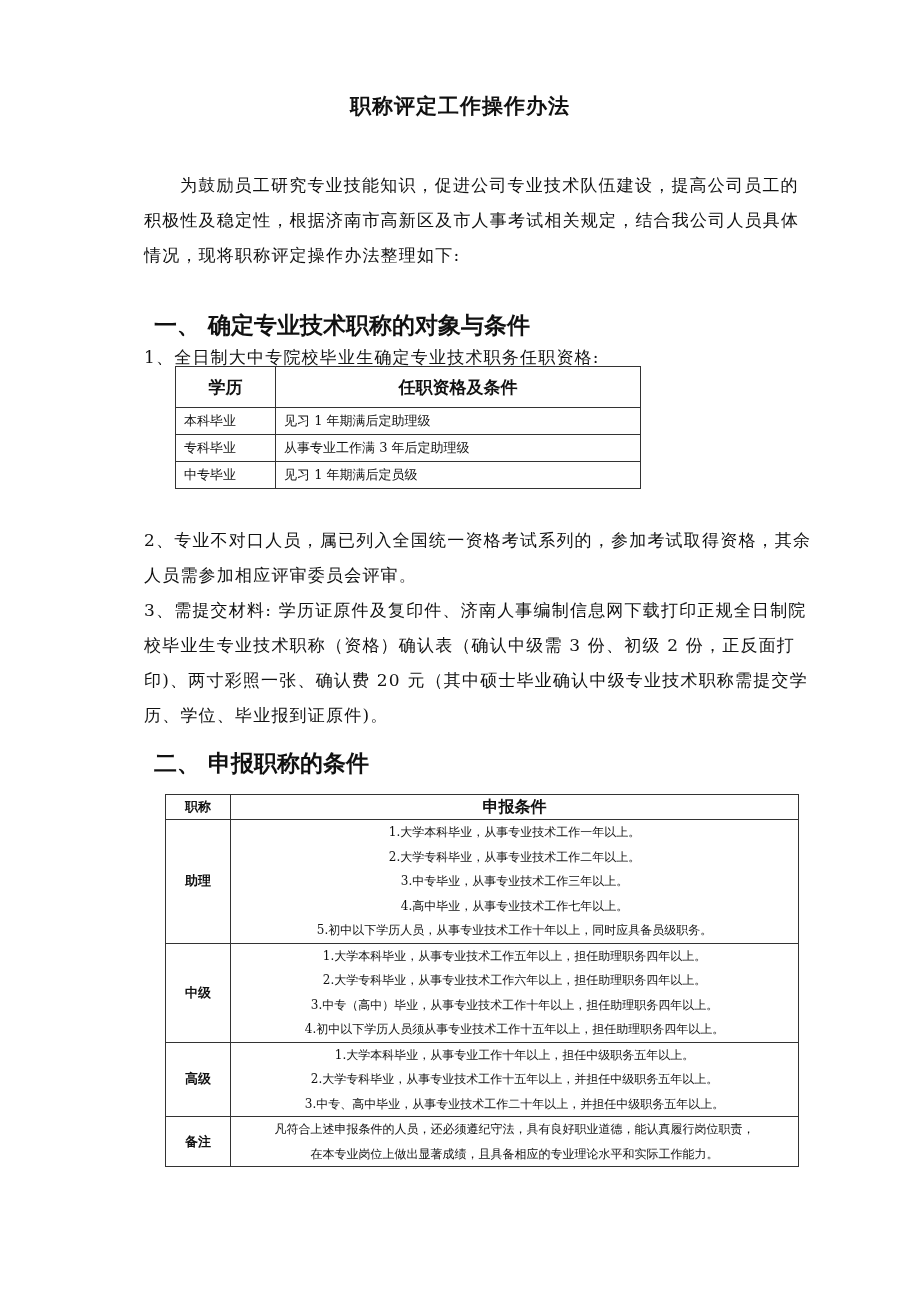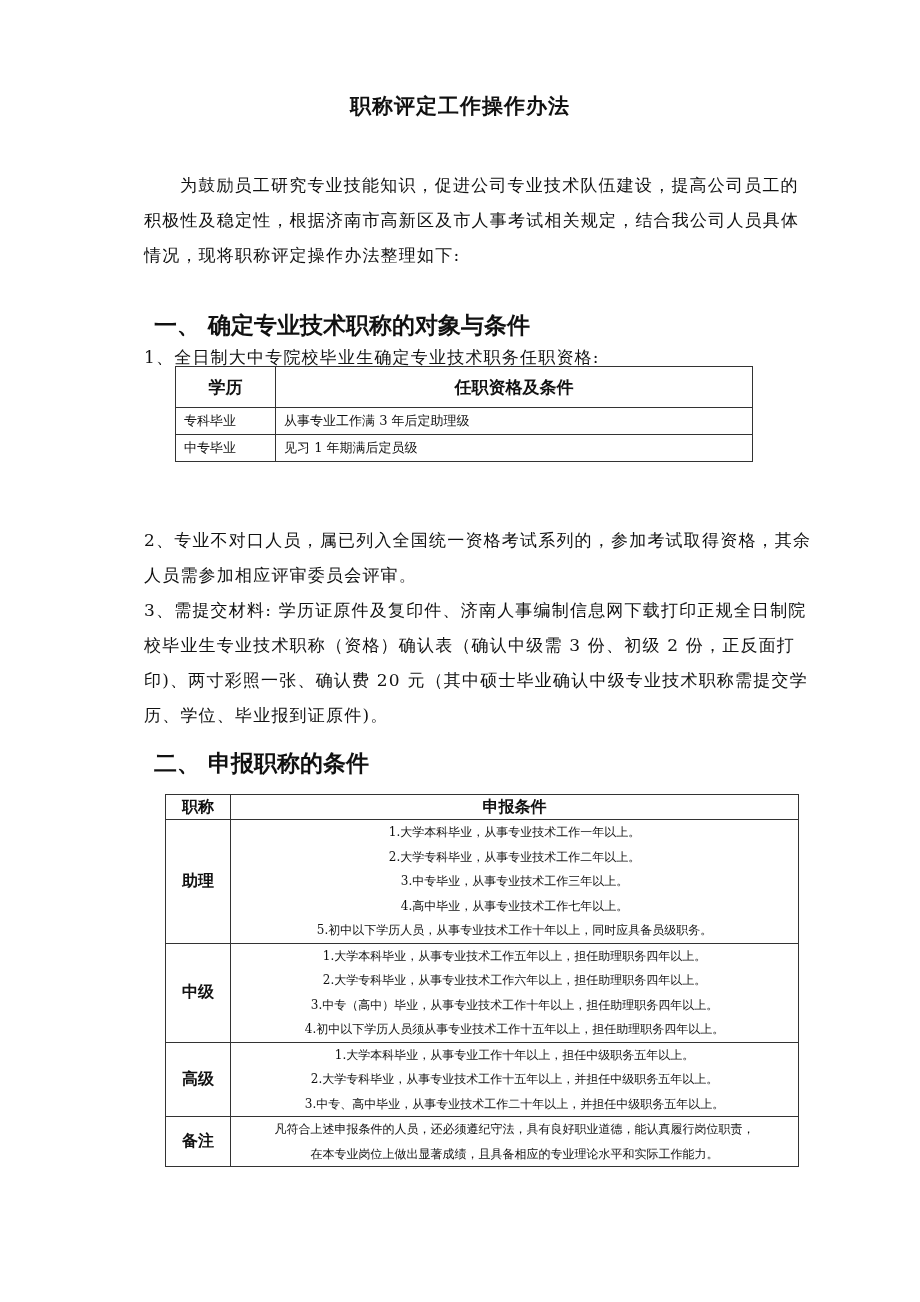--- a/index.html
+++ b/index.html
@@ -4,48 +4,52 @@
 <style>
   html, body { margin: 0; padding: 0; background: #ffffff; }
   body { width: 920px; height: 1302px; position: relative; overflow: hidden; color: #111; font-family: "DejaVu Serif", "Liberation Serif", serif; }
   .title { position: absolute; top: 92px; left: 0; width: 920px; text-align: center; font-size: 21px; font-weight: bold; letter-spacing: 1px; font-family: "DejaVu Sans", sans-serif; }
   .para { position: absolute; left: 144px; width: 672px; font-size: 17px; line-height: 35px; letter-spacing: 1.2px; }
   .intro { top: 168px; text-indent: 36px; }
   .h1 { position: absolute; left: 154px; font-size: 23px; font-weight: bold; font-family: "DejaVu Sans", sans-serif; }
   .h1 .num { display: inline-block; width: 54px; }
   .item1 { top: 340px; }
   .item2 { top: 523px; }
-  .t1 { position: absolute; left: 175px; top: 366px; width: 578px; border-collapse: collapse; font-size: 13px; }
+  .t1 { position: absolute; left: 175px; top: 366px; width: 466px; border-collapse: collapse; font-size: 13px; }
   .t1 td, .t1 th { border: 1.5px solid #333; padding: 0 8px; height: 26px; text-align: left; font-weight: normal; }
   .t1 th { height: 40px; font-size: 17px; font-weight: bold; text-align: center; font-family: "DejaVu Sans", sans-serif; }
   .t1 .c1 { width: 83px; }
   .t2 { position: absolute; left: 165px; top: 794px; width: 634px; border-collapse: collapse; font-size: 12px; }
   .t2 td, .t2 th { border: 1.5px solid #333; padding: 0 6px; text-align: center; }
   .t2 th { height: 24px; font-size: 16px; font-weight: bold; font-family: "DejaVu Sans", sans-serif; text-align: center; }
-  .t2 .lvl { width: 52px; text-align: center; font-weight: bold; font-family: "DejaVu Sans", sans-serif; font-size: 16px; }
+  .t2 .lvl { width: 52px; text-align: center; font-weight: bold; font-family: "DejaVu Sans", sans-serif; font-size: 13px; }
   .t2 .cond div { height: 24.5px; line-height: 24.5px; white-space: nowrap; }
 </style>
 </head>
 <body>
 
 <div class="title">职称评定工作操作办法</div>
 
 <div class="para intro">为鼓励员工研究专业技能知识，促进公司专业技术队伍建设，提高公司员工的积极性及稳定性，根据济南市高新区及市人事考试相关规定，结合我公司人员具体情况，现将职称评定操作办法整理如下:</div>
 
 <div class="h1" style="top:310px;">
   <span class="num">一、</span><span>确定专业技术职称的对象与条件</span>
 </div>
 
 <div class="para item1">1、全日制大中专院校毕业生确定专业技术职务任职资格:</div>
 
 <table class="t1">
   <tbody>
       <tr>
     <th class="c1">学历</th>
     <th>任职资格及条件</th>
+  </tr>
+  <tr>
+    <td>本科毕业</td>
+    <td>见习 1 年期满后定助理级</td>
   </tr>
   <tr>
     <td>专科毕业</td>
     <td>从事专业工作满 3 年后定助理级</td>
   </tr>
   <tr>
     <td>中专毕业</td>
     <td>见习 1 年期满后定员级</td>
   </tr>
 </tbody>

